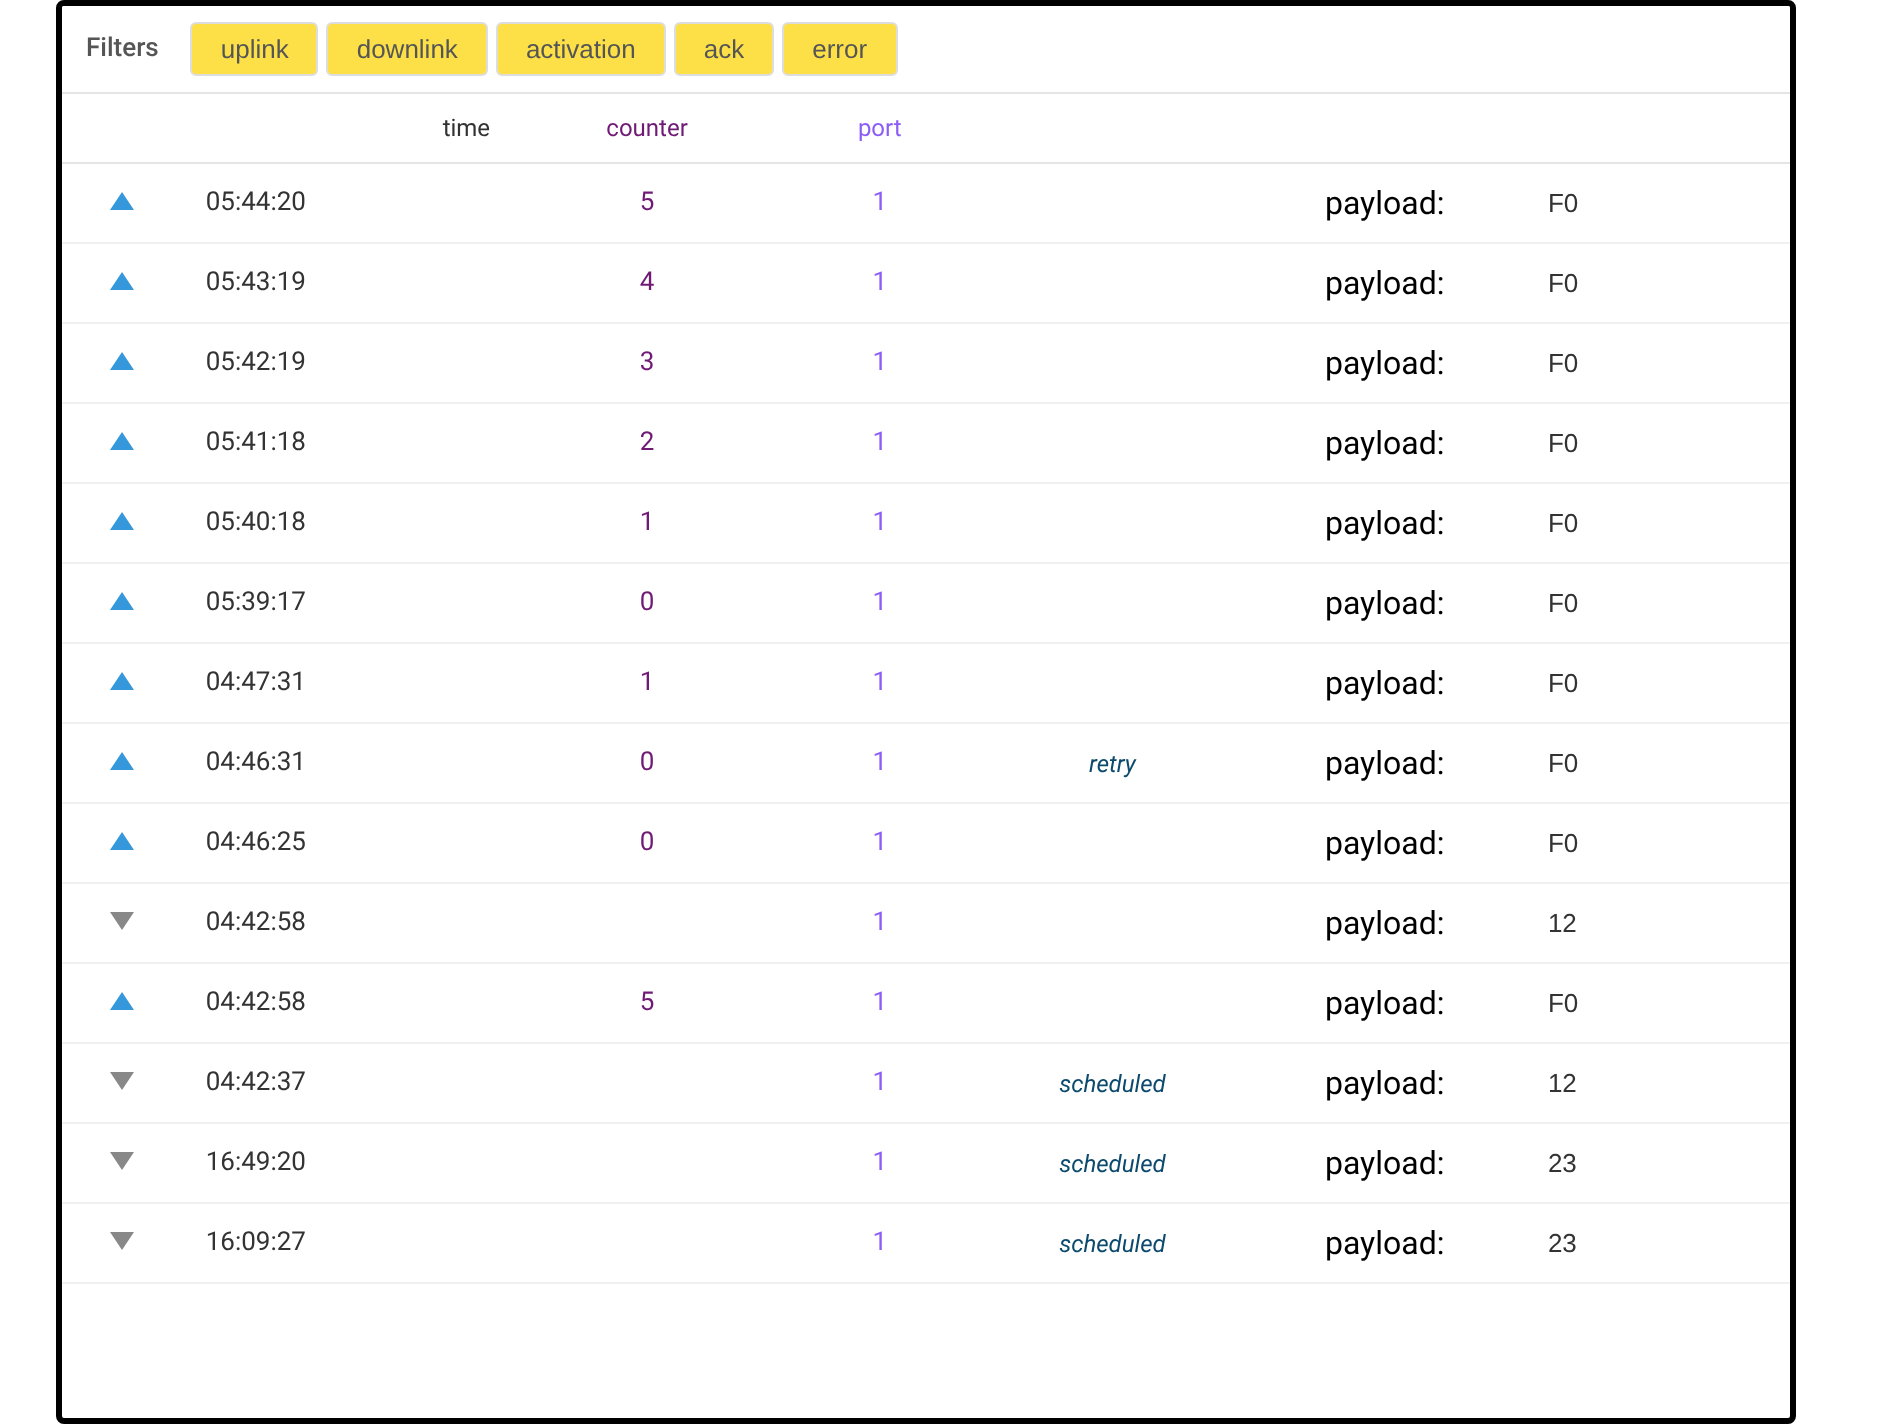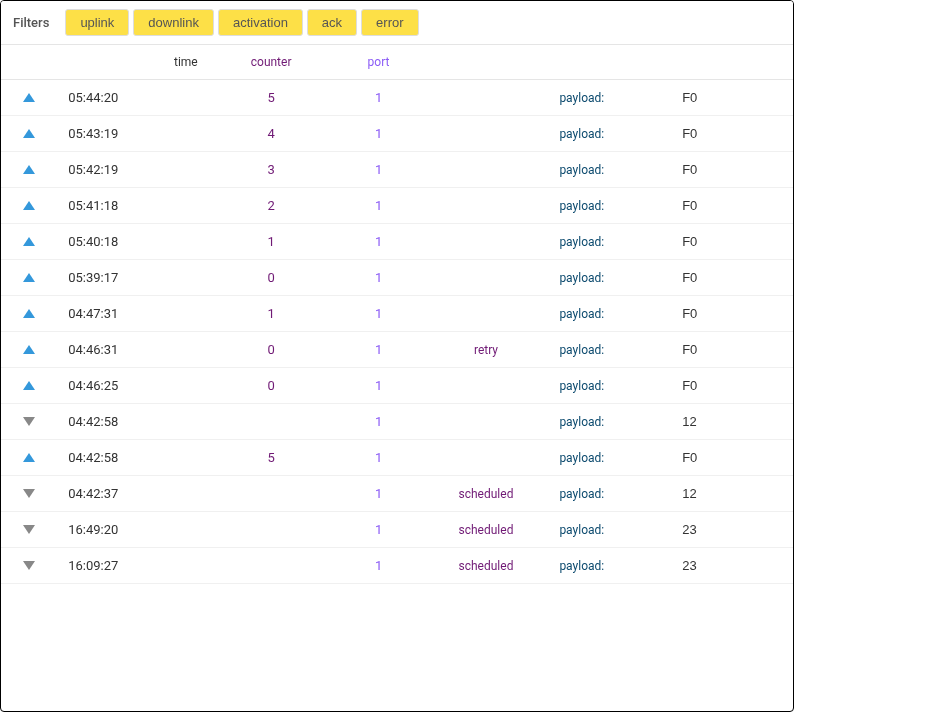--- a/index.html
+++ b/index.html
@@ -4,26 +4,27 @@
   <style>
     * { box-sizing: border-box; margin: 0; padding: 0; }
     body {
       font-family: -apple-system, BlinkMacSystemFont, 'Segoe UI', Roboto, sans-serif;
       font-size: 13px;
       background: #fff;
       color: #333;
     }
 
     .container {
-      width: 794px;
+      width: 870px;
       min-height: 712px;
       background: #fff;
-      border: 1px solid #000000;
+      border: 3px solid #000000;
       border-radius: 4px;
       overflow: hidden;
+      margin-left: 28px;
     }
 
     
     .filter-bar {
       display: flex;
       align-items: center;
       padding: 8px 12px;
       border-bottom: 1px solid #e5e5e5;
       background: #fff;
     }
@@ -119,28 +120,29 @@
 
     .td-port {
       width: 60px;
       text-align: center;
       color: #8b5cf6;
     }
 
     .td-tag {
       width: 80px;
       text-align: center;
-      color: #701a75;
+      color: #0c4a6e;
+      font-style: italic;
       font-size: 12px;
     }
 
     .td-payload-label {
-      text-align: left;
-      color: #0c4a6e;
-      font-size: 12px;
+      text-align: center;
+      color: #000000;
+      font-size: 16px;
       width: 80px;
     }
 
     .td-payload-value {
       font-family: Liberation Sans, sans-serif;
       font-size: 13px;
       color: #333;
       width: 80px;
     }
   </style>

